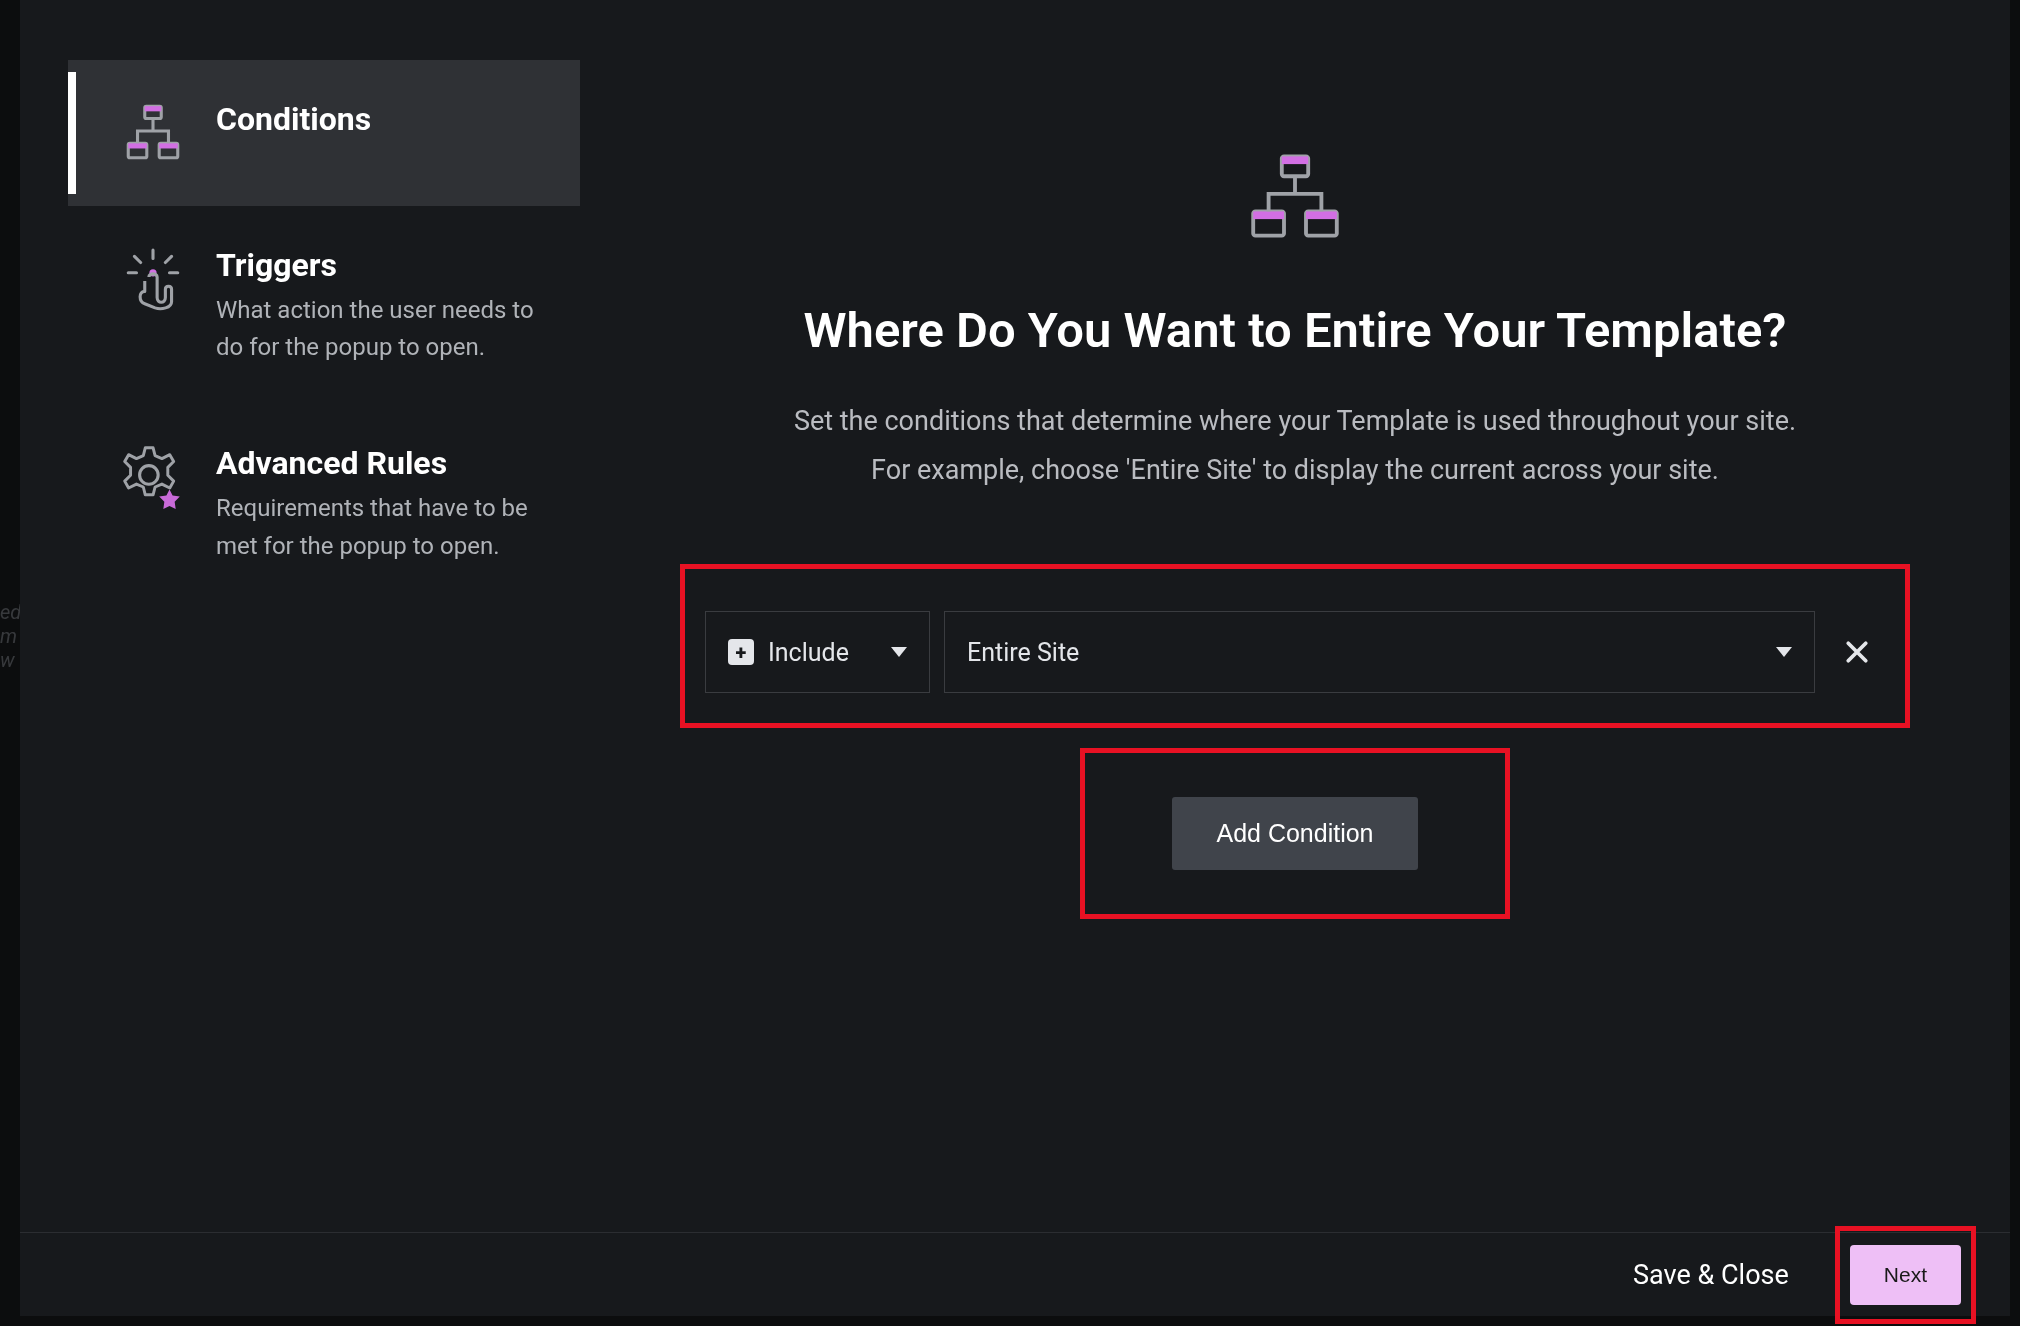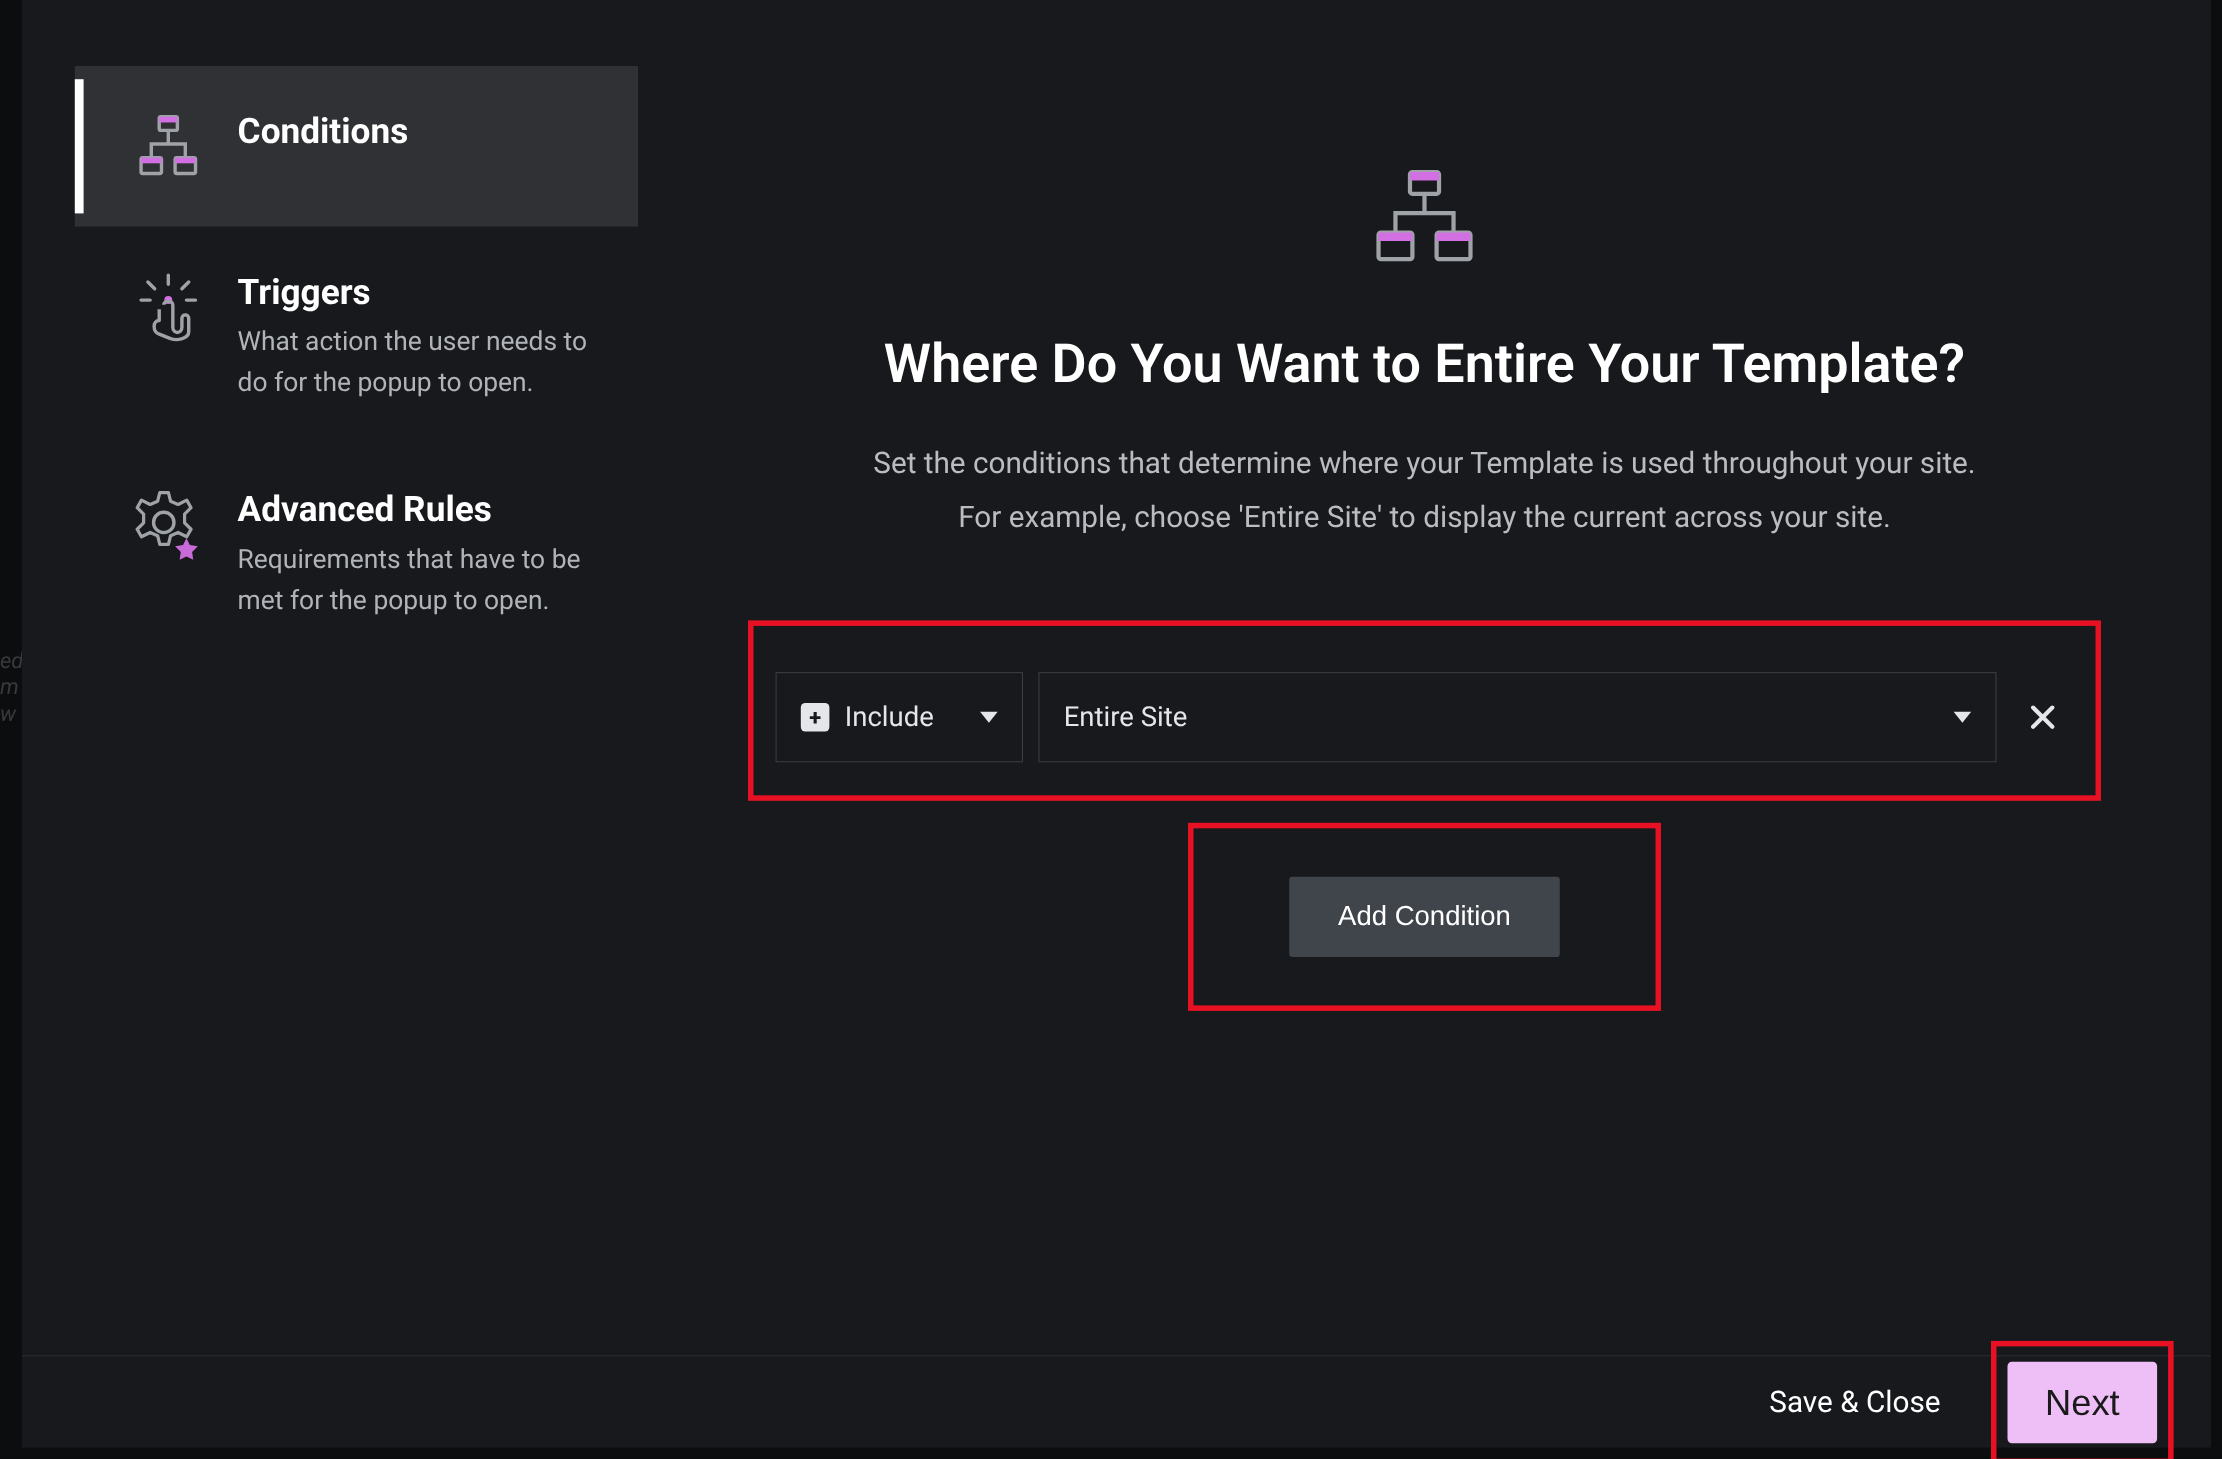--- a/index.html
+++ b/index.html
@@ -192,32 +192,32 @@
     color: #ffffff;
     cursor: pointer;
   }
   .btn-next-wrap {
     padding: 14px 10px;
   }
   .btn-next {
     background: #eebff6;
     color: #1a1a1a;
     border: none;
-    font-size: 33px;
+    font-size: 21px;
     font-weight: 500;
     padding: 18px 34px;
     border-radius: 4px;
     cursor: pointer;
   }
 
   
   .bg-noise {
     position: absolute;
     left: 0;
-    top: 588px;
+    top: 600px;
     width: 20px;
     font-size: 20px;
     font-style: italic;
     color: #4a4c50;
     line-height: 1.2;
     overflow: hidden;
     opacity: .7;
   }
 </style>
 </head>

